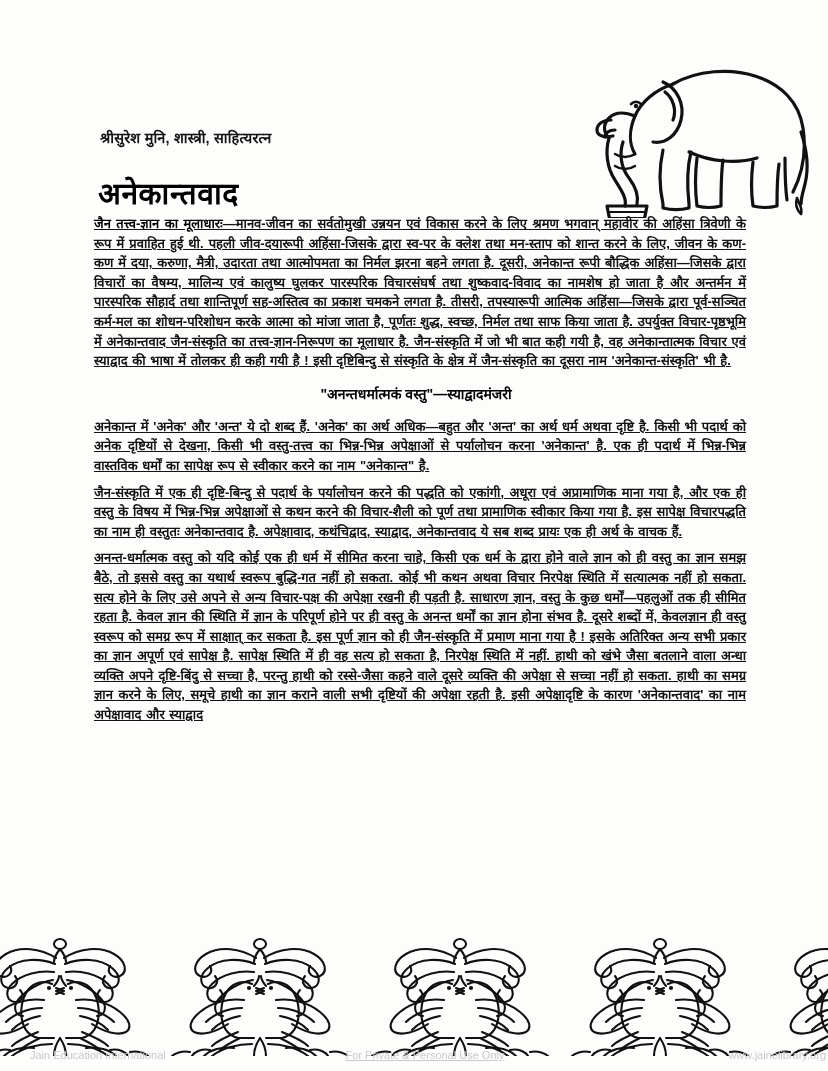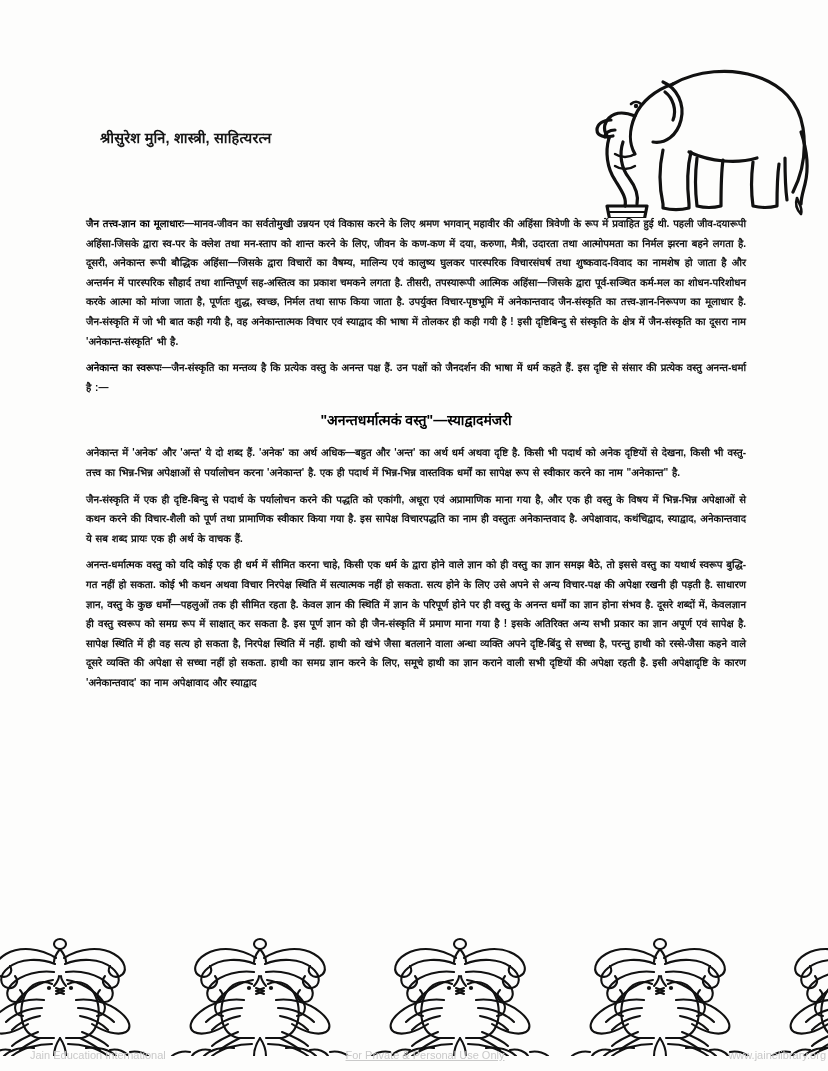--- a/index.html
+++ b/index.html
@@ -32,29 +32,30 @@
     font-size:30px;font-weight:700;letter-spacing:.5px;
     font-family:"Liberation Sans","DejaVu Sans",sans-serif;
     color:#000;white-space:nowrap;
   }
 
   
   .body{
     position:absolute;left:86px;top:214px;width:660px;
   }
   p.para{
-    margin:0 0 7px 0;
+    margin:0 0 7px 8px;
     text-align:justify;
     text-justify:inter-word;
-    font-size:10px;
+    font-size:13px;
     line-height:19.6px;
     font-family:"Liberation Sans","DejaVu Sans",sans-serif;
     font-weight:600;
     color:#131313;
     word-spacing:1px;
+    text-decoration:underline;
   }
   p.para:last-child{margin-bottom:0;}
   .runin{font-weight:800;color:#000;}
   .quote{
     margin:13px 0 13px 0;
     text-align:center;
     font-size:14px;
     font-weight:800;
     font-family:"Liberation Sans","DejaVu Sans",sans-serif;
     color:#000;
@@ -120,26 +121,26 @@
       <path d="M212 140 C214 146 218 150 216 156 C212 152 210 146 212 140" stroke-width="2.6"></path>
 
       <path d="M22 148 L26 168 L58 168 L62 148 Z"></path>
       <path d="M23 154 L61 154" stroke-width="2.2"></path>
       <path d="M24 160 L60 160" stroke-width="2.2"></path>
     </svg>
   </div>
 
   <div class="byline">श्रीसुरेश मुनि, शास्त्री, साहित्यरत्न</div>
 
+  <h1 class="title">अनेकान्तवाद</h1>
 
   <div class="body">
 
     <p class="para"><span class="runin">जैन तत्त्व-ज्ञान का मूलाधारः</span><span>—मानव-जीवन का सर्वतोमुखी उन्नयन एवं विकास करने के लिए श्रमण भगवान् महावीर की अहिंसा त्रिवेणी के रूप में प्रवाहित हुई थी. पहली जीव-दयारूपी अहिंसा-जिसके द्वारा स्व-पर के क्लेश तथा मन-स्ताप को शान्त करने के लिए, जीवन के कण-कण में दया, करुणा, मैत्री, उदारता तथा आत्मोपमता का निर्मल झरना बहने लगता है. दूसरी, अनेकान्त रूपी बौद्धिक अहिंसा—जिसके द्वारा विचारों का वैषम्य, मालिन्य एवं कालुष्य घुलकर पारस्परिक विचारसंघर्ष तथा शुष्कवाद-विवाद का नामशेष हो जाता है और अन्तर्मन में पारस्परिक सौहार्द तथा शान्तिपूर्ण सह-अस्तित्व का प्रकाश चमकने लगता है. तीसरी, तपस्यारूपी आत्मिक अहिंसा—जिसके द्वारा पूर्व-सञ्चित कर्म-मल का शोधन-परिशोधन करके आत्मा को मांजा जाता है, पूर्णतः शुद्ध, स्वच्छ, निर्मल तथा साफ किया जाता है. उपर्युक्त विचार-पृष्ठभूमि में अनेकान्तवाद जैन-संस्कृति का तत्त्व-ज्ञान-निरूपण का मूलाधार है. जैन-संस्कृति में जो भी बात कही गयी है, वह अनेकान्तात्मक विचार एवं स्याद्वाद की भाषा में तोलकर ही कही गयी है ! इसी दृष्टिबिन्दु से संस्कृति के क्षेत्र में जैन-संस्कृति का दूसरा नाम 'अनेकान्त-संस्कृति' भी है.</span></p>
 
-    <p class="para"><span class="runin">अनेकान्त का स्वरूपः</span><span>—जैन-संस्कृति का मन्तव्य है कि प्रत्येक वस्तु के अनन्त पक्ष हैं. उन पक्षों को जैनदर्शन की भाषा में धर्म कहते हैं. इस दृष्टि से संसार की प्रत्येक वस्तु अनन्त-धर्मा है :—</span></p>
 
     <div class="quote">"अनन्तधर्मात्मकं वस्तु"—स्याद्वादमंजरी</div>
 
     <p class="para">अनेकान्त में 'अनेक' और 'अन्त' ये दो शब्द हैं. 'अनेक' का अर्थ अधिक—बहुत और 'अन्त' का अर्थ धर्म अथवा दृष्टि है. किसी भी पदार्थ को अनेक दृष्टियों से देखना, किसी भी वस्तु-तत्त्व का भिन्न-भिन्न अपेक्षाओं से पर्यालोचन करना 'अनेकान्त' है. एक ही पदार्थ में भिन्न-भिन्न वास्तविक धर्मों का सापेक्ष रूप से स्वीकार करने का नाम "अनेकान्त" है.</p>
 
     <p class="para">जैन-संस्कृति में एक ही दृष्टि-बिन्दु से पदार्थ के पर्यालोचन करने की पद्धति को एकांगी, अधूरा एवं अप्रामाणिक माना गया है, और एक ही वस्तु के विषय में भिन्न-भिन्न अपेक्षाओं से कथन करने की विचार-शैली को पूर्ण तथा प्रामाणिक स्वीकार किया गया है. इस सापेक्ष विचारपद्धति का नाम ही वस्तुतः अनेकान्तवाद है. अपेक्षावाद, कथंचिद्वाद, स्याद्वाद, अनेकान्तवाद ये सब शब्द प्रायः एक ही अर्थ के वाचक हैं.</p>
 
     <p class="para">अनन्त-धर्मात्मक वस्तु को यदि कोई एक ही धर्म में सीमित करना चाहे, किसी एक धर्म के द्वारा होने वाले ज्ञान को ही वस्तु का ज्ञान समझ बैठे, तो इससे वस्तु का यथार्थ स्वरूप बुद्धि-गत नहीं हो सकता. कोई भी कथन अथवा विचार निरपेक्ष स्थिति में सत्यात्मक नहीं हो सकता. सत्य होने के लिए उसे अपने से अन्य विचार-पक्ष की अपेक्षा रखनी ही पड़ती है. साधारण ज्ञान, वस्तु के कुछ धर्मों—पहलुओं तक ही सीमित रहता है. केवल ज्ञान की स्थिति में ज्ञान के परिपूर्ण होने पर ही वस्तु के अनन्त धर्मों का ज्ञान होना संभव है. दूसरे शब्दों में, केवलज्ञान ही वस्तु स्वरूप को समग्र रूप में साक्षात् कर सकता है. इस पूर्ण ज्ञान को ही जैन-संस्कृति में प्रमाण माना गया है ! इसके अतिरिक्त अन्य सभी प्रकार का ज्ञान अपूर्ण एवं सापेक्ष है. सापेक्ष स्थिति में ही वह सत्य हो सकता है, निरपेक्ष स्थिति में नहीं. हाथी को खंभे जैसा बतलाने वाला अन्धा व्यक्ति अपने दृष्टि-बिंदु से सच्चा है, परन्तु हाथी को रस्से-जैसा कहने वाले दूसरे व्यक्ति की अपेक्षा से सच्चा नहीं हो सकता. हाथी का समग्र ज्ञान करने के लिए, समूचे हाथी का ज्ञान कराने वाली सभी दृष्टियों की अपेक्षा रहती है. इसी अपेक्षादृष्टि के कारण 'अनेकान्तवाद' का नाम अपेक्षावाद और स्याद्वाद</p>
 
   </div>

